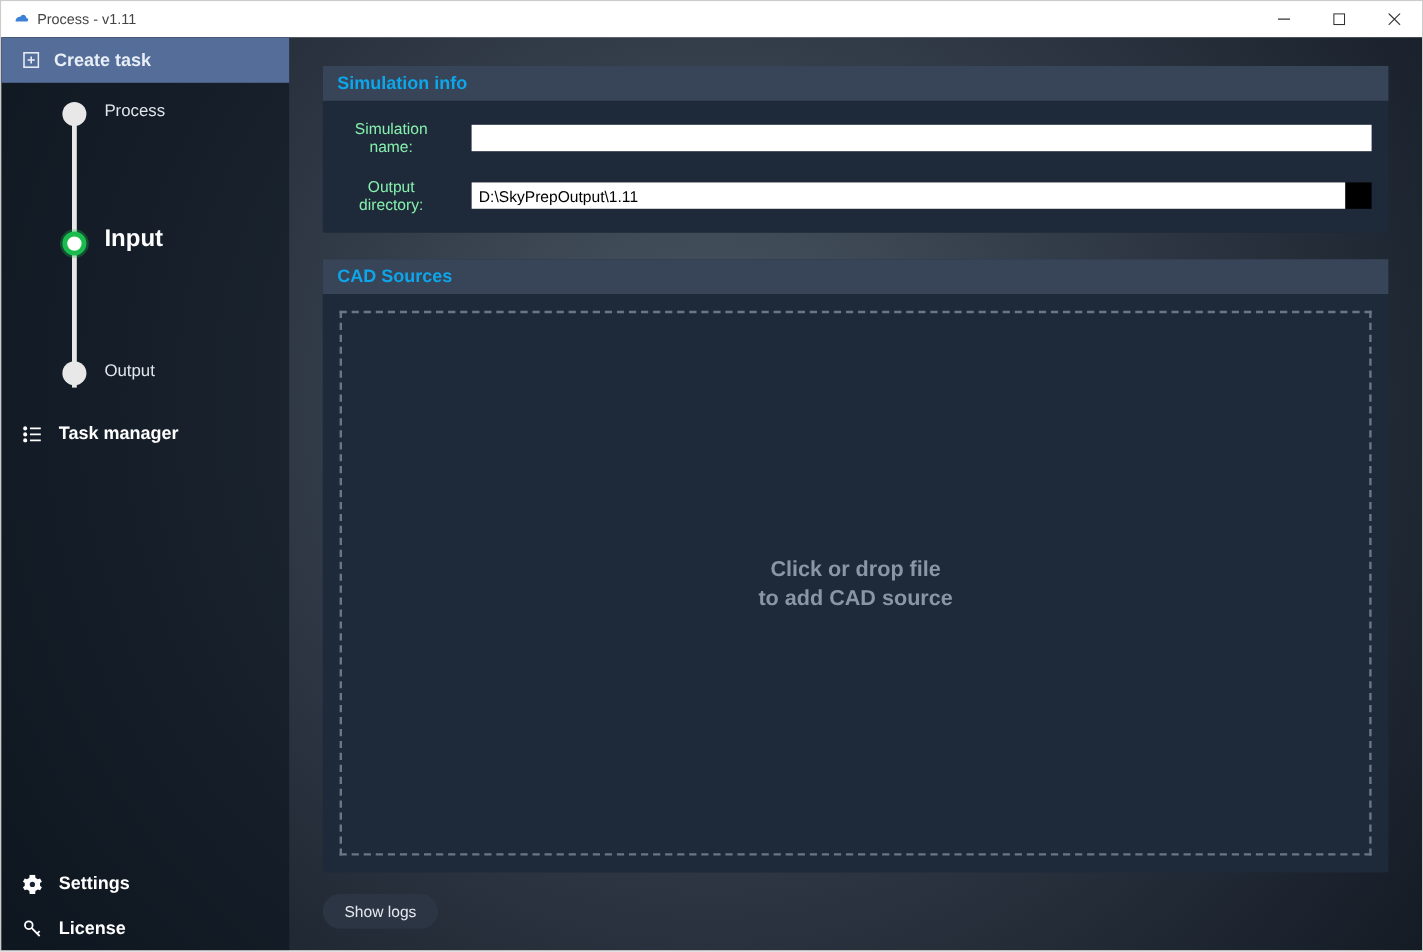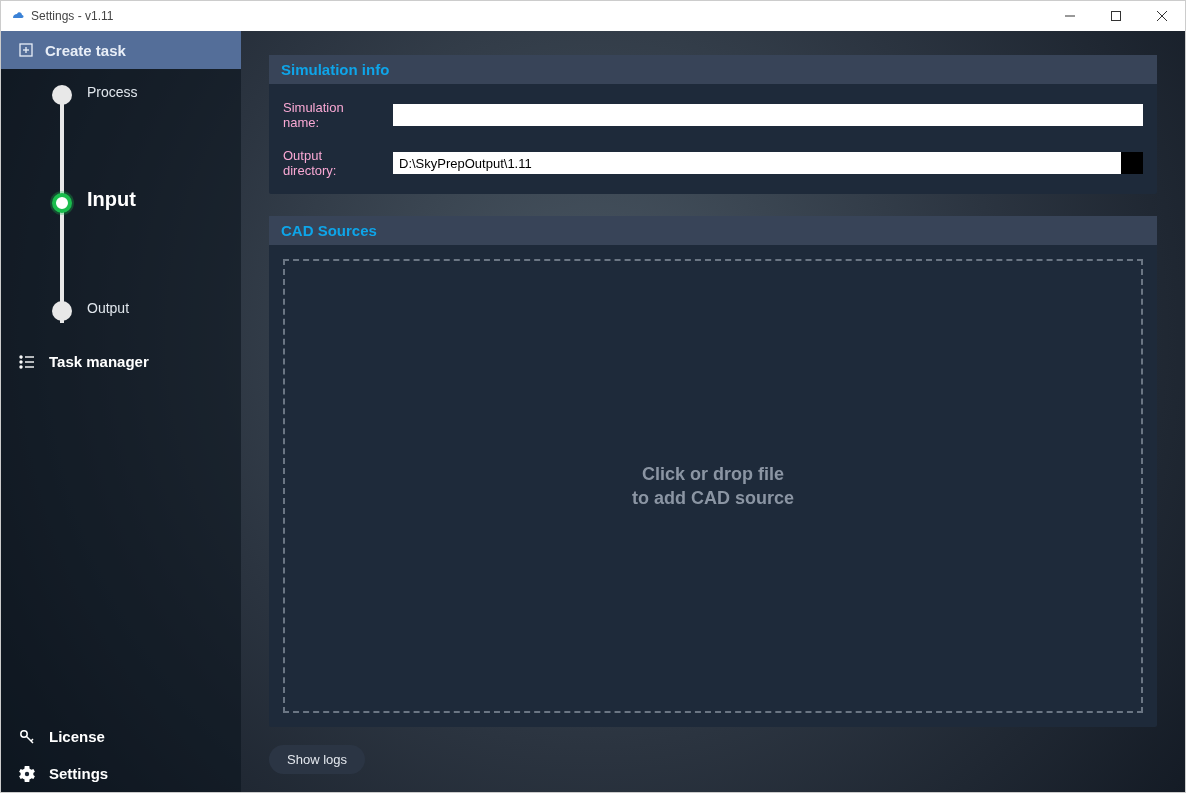--- a/index.html
+++ b/index.html
@@ -197,24 +197,24 @@
     }
     .form-row {
       display: flex;
       align-items: center;
       margin-bottom: 18px;
     }
     .form-row:last-child {
       margin-bottom: 0;
     }
     .form-label {
-      color: #f9a8d4;
+      color: #86efac;
       font-size: 13px;
       width: 110px;
-      text-align: left;
+      text-align: center;
       padding-right: 24px;
     }
     .form-input {
       flex: 1;
       height: 22px;
       background: #ffffff;
       border: none;
       padding: 0 6px;
       font-size: 13px;
       outline: none;
@@ -275,21 +275,21 @@
   </style>
 </head>
 <body>
 
 <div class="titlebar">
   <span class="app-icon">
     <svg width="16" height="14" viewBox="0 0 16 14">
       <path d="M4 9 C4 6, 6 5, 8 5 C9 2, 13 3, 13 6 C15 6, 15 9, 13 9 Z" fill="#3b82d6"></path>
     </svg>
   </span>
-  <span class="app-title">Settings - v1.11</span>
+  <span class="app-title">Process - v1.11</span>
   <span class="spacer"></span>
   <div class="win-controls">
     <div class="win-btn">
       <svg width="10" height="10">
           <line x1="0" y1="5" x2="10" y2="5"></line>
         </svg>
     </div>
     <div class="win-btn">
       <svg width="10" height="10">
           <rect x="0.5" y="0.5" width="9" height="9"></rect>
@@ -348,37 +348,37 @@
           <line x1="6" y1="12" x2="15" y2="12"></line>
         </svg>
       </span>
       <span>Task manager</span>
     </div>
 
     <div class="sidebar-spacer"></div>
 
     <div class="bottom-item">
       <span class="icon">
+        <svg width="16" height="16" viewBox="0 0 16 16" fill="#fff">
+          <path d="M8 5a3 3 0 100 6 3 3 0 000-6zm6.4 3c0-.4 0-.8-.1-1.1l1.6-1.2-1.5-2.6-1.9.7c-.6-.5-1.2-.8-1.9-1.1L10.3 0H5.7l-.3 2.7c-.7.3-1.3.6-1.9 1.1l-1.9-.7L.1 5.7l1.6 1.2c-.1.3-.1.7-.1 1.1s0 .8.1 1.1L.1 10.3l1.5 2.6 1.9-.7c.6.5 1.2.8 1.9 1.1l.3 2.7h4.6l.3-2.7c.7-.3 1.3-.6 1.9-1.1l1.9.7 1.5-2.6-1.6-1.2c.1-.3.1-.7.1-1.1z"></path>
+          <circle cx="8" cy="8" r="2.2" fill="#1a2432"></circle>
+        </svg>
+      </span>
+      <span>Settings</span>
+    </div>
+
+    <div class="bottom-item">
+      <span class="icon">
         <svg width="16" height="16" viewBox="0 0 16 16" fill="none" stroke="#fff" stroke-width="1.5">
           <circle cx="5" cy="5" r="3.2"></circle>
           <line x1="7.3" y1="7.3" x2="14" y2="14"></line>
           <line x1="12" y1="12" x2="14" y2="10"></line>
         </svg>
       </span>
       <span>License</span>
-    </div>
-
-    <div class="bottom-item">
-      <span class="icon">
-        <svg width="16" height="16" viewBox="0 0 16 16" fill="#fff">
-          <path d="M8 5a3 3 0 100 6 3 3 0 000-6zm6.4 3c0-.4 0-.8-.1-1.1l1.6-1.2-1.5-2.6-1.9.7c-.6-.5-1.2-.8-1.9-1.1L10.3 0H5.7l-.3 2.7c-.7.3-1.3.6-1.9 1.1l-1.9-.7L.1 5.7l1.6 1.2c-.1.3-.1.7-.1 1.1s0 .8.1 1.1L.1 10.3l1.5 2.6 1.9-.7c.6.5 1.2.8 1.9 1.1l.3 2.7h4.6l.3-2.7c.7-.3 1.3-.6 1.9-1.1l1.9.7 1.5-2.6-1.6-1.2c.1-.3.1-.7.1-1.1z"></path>
-          <circle cx="8" cy="8" r="2.2" fill="#1a2432"></circle>
-        </svg>
-      </span>
-      <span>Settings</span>
     </div>
   </div>
 
   <div class="content">
 
     <div class="panel">
       <div class="panel-header">Simulation info</div>
       <div class="panel-body">
         <div class="form-row">
           <div class="form-label">Simulation name:</div>

